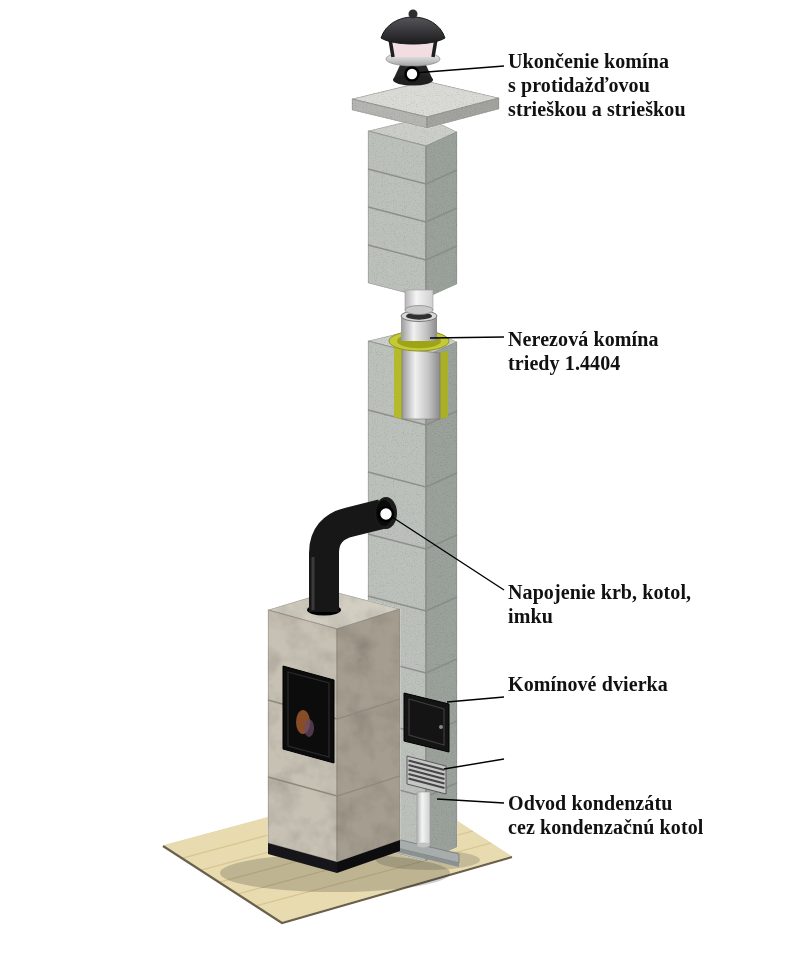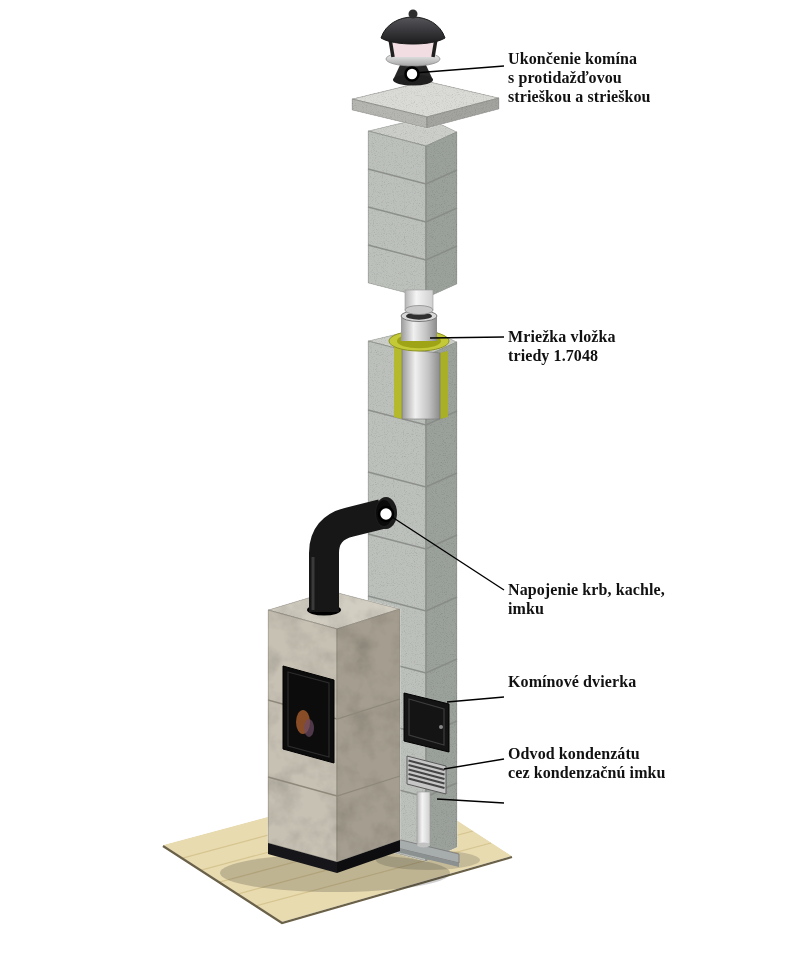--- a/index.html
+++ b/index.html
@@ -1,20 +1,20 @@
 <!DOCTYPE html>
 <html><head>
 <meta charset="utf-8">
 <style>
   *{margin:0;padding:0;box-sizing:border-box}
   html,body{background:#ffffff}
   body{width:800px;height:960px;position:relative;font-family:"Liberation Serif",serif;overflow:hidden}
   .stage{position:absolute;left:0;top:0;width:800px;height:960px;background:#fff}
   .stage svg{position:absolute;left:0;top:0}
-  .callout{position:absolute;color:#111;font-weight:700;font-size:16px;line-height:1.2;letter-spacing:.1px;white-space:nowrap}
+  .callout{position:absolute;color:#111;font-weight:700;font-size:20px;line-height:1.2;letter-spacing:.1px;white-space:nowrap}
   .callout span{display:block}
 </style>
 </head>
 <body>
 
 <div class="stage">
 
 <svg width="800" height="960" viewBox="0 0 800 960">
   <defs>
     <filter id="fConcrete">
@@ -184,27 +184,27 @@
     <circle cx="386" cy="514" r="7" fill="#fff" stroke="#000" stroke-width="2.6"></circle>
   </g>
 </svg>
 
   <div class="callout" style="left:508px;top:49px">
     <span>Ukončenie komína</span>
     <span>s protidažďovou</span>
     <span>strieškou a strieškou</span>
   </div>
   <div class="callout" style="left:508px;top:327px">
-    <span>Mriežka vložka</span>
-    <span>triedy 1.7048</span>
+    <span>Nerezová komína</span>
+    <span>triedy 1.4404</span>
   </div>
   <div class="callout" style="left:508px;top:580px">
-    <span>Napojenie krb, kachle,</span>
+    <span>Napojenie krb, kotol,</span>
     <span>imku</span>
   </div>
   <div class="callout" style="left:508px;top:672px">
     <span>Komínové dvierka</span>
   </div>
-  <div class="callout" style="left:508px;top:744px">
+  <div class="callout" style="left:508px;top:791px">
     <span>Odvod kondenzátu</span>
-    <span>cez kondenzačnú imku</span>
+    <span>cez kondenzačnú kotol</span>
   </div>
 </div>
 
 </body></html>

